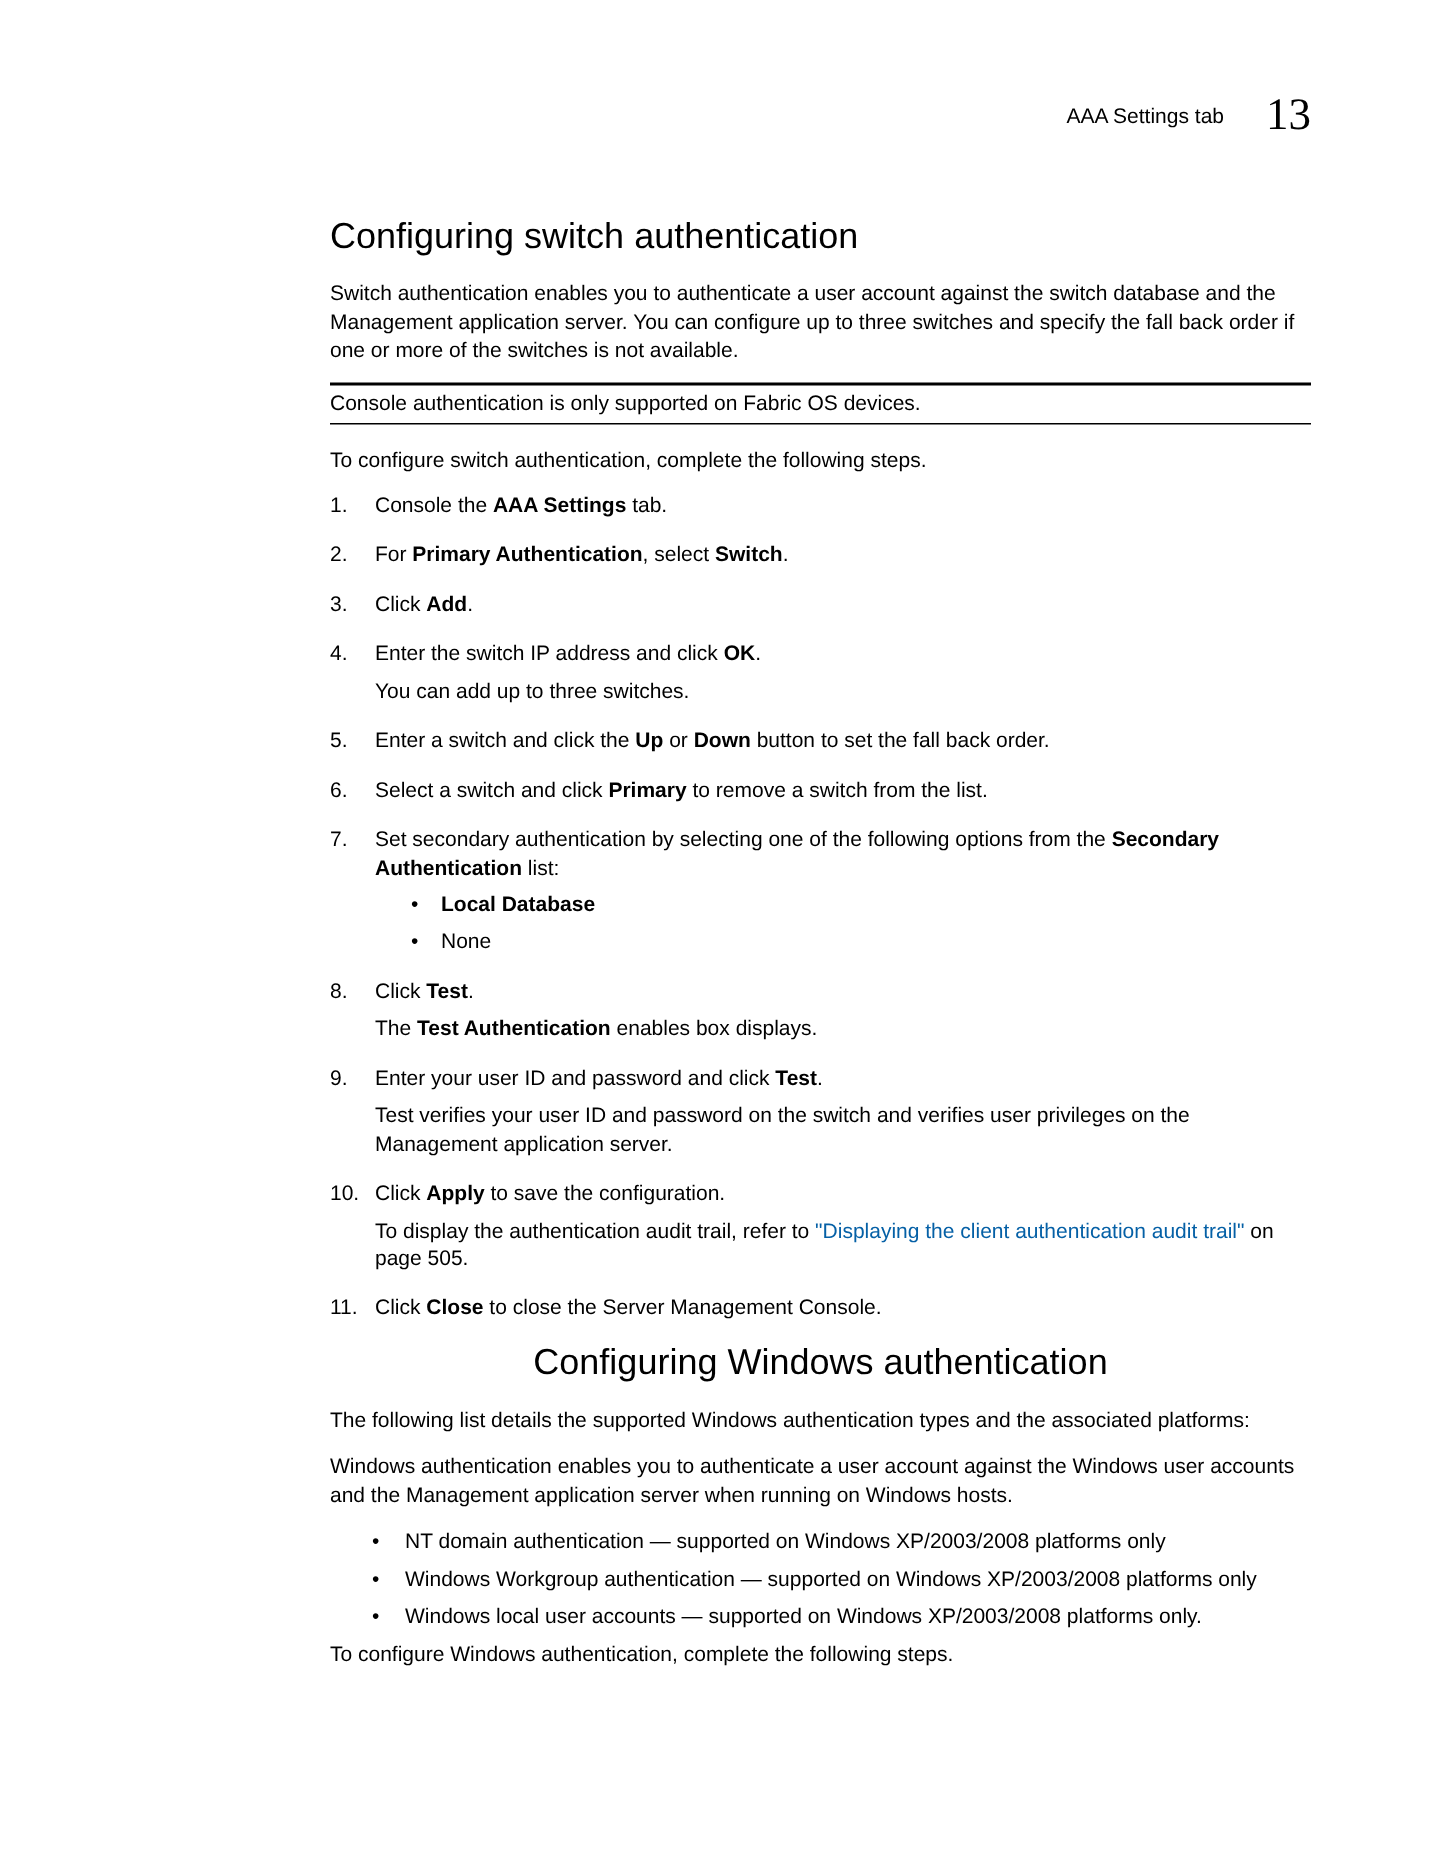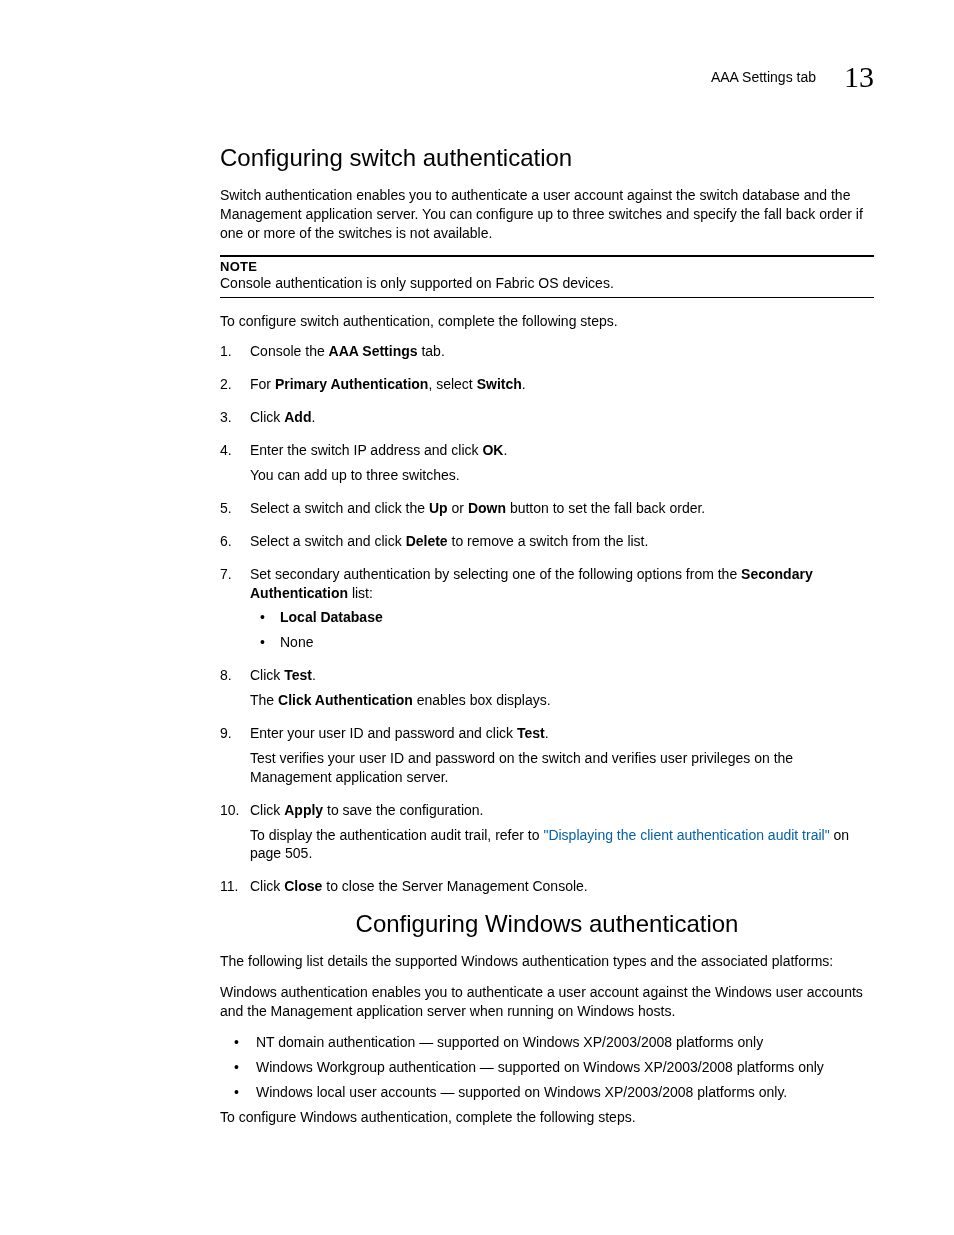--- a/index.html
+++ b/index.html
@@ -83,21 +83,21 @@
     position: absolute;
     left: 0;
     top: 0;
   }
   ol.steps > li .indent {
     margin-top: 6px;
   }
   ul.bullets {
     list-style: none;
     padding: 0;
-    margin: 6px 0 0 6px;
+    margin: 6px 0 0 20px;
   }
   ul.bullets > li {
     position: relative;
     padding-left: 24px;
     margin: 0 0 6px 0;
     font-size: 14px;
     line-height: 1.35;
   }
   ul.bullets > li::before {
     content: "•";
@@ -125,57 +125,56 @@
     <span class="rh-num">13</span>
   </div>
 
   <div class="content">
 
     <h2 class="section">Configuring switch authentication</h2>
 
     <p>Switch authentication enables you to authenticate a user account against the switch database and the Management application server. You can configure up to three switches and specify the fall back order if one or more of the switches is not available.</p>
 
     <div class="note-block">
-      <div class="note-label">NOTE</div>
       <div class="note-text">Console authentication is only supported on Fabric OS devices.</div>
     </div>
 
     <p>To configure switch authentication, complete the following steps.</p>
 
     <ol class="steps">
       <li>
         <span>Console the </span><span class="b">AAA Settings</span><span> tab.</span>
       </li>
       <li>
         <span>For </span><span class="b">Primary Authentication</span><span>, select </span><span class="b">Switch</span><span>.</span>
       </li>
       <li>
         <span>Click </span><span class="b">Add</span><span>.</span>
       </li>
       <li>
         <span>Enter the switch IP address and click </span><span class="b">OK</span><span>.</span>
         <div class="indent">You can add up to three switches.</div>
       </li>
       <li>
-        <span>Select a switch and click the </span><span class="b">Up</span><span> or </span><span class="b">Down</span><span> button to set the fall back order.</span>
-      </li>
-      <li>
-        <span>Select a switch and click </span><span class="b">Delete</span><span> to remove a switch from the list.</span>
+        <span>Enter a switch and click the </span><span class="b">Up</span><span> or </span><span class="b">Down</span><span> button to set the fall back order.</span>
+      </li>
+      <li>
+        <span>Select a switch and click </span><span class="b">Primary</span><span> to remove a switch from the list.</span>
       </li>
       <li>
         <span>Set secondary authentication by selecting one of the following options from the </span><span class="b">Secondary Authentication</span><span> list:</span>
         <ul class="bullets">
           <li><span class="b">Local Database</span></li>
           <li>None</li>
         </ul>
       </li>
       <li>
         <span>Click </span><span class="b">Test</span><span>.</span>
         <div class="indent">
-          <span>The </span><span class="b">Click Authentication</span><span> enables box displays.</span>
+          <span>The </span><span class="b">Test Authentication</span><span> enables box displays.</span>
         </div>
       </li>
       <li>
         <span>Enter your user ID and password and click </span><span class="b">Test</span><span>.</span>
         <div class="indent">Test verifies your user ID and password on the switch and verifies user privileges on the Management application server.</div>
       </li>
       <li>
         <span>Click </span><span class="b">Apply</span><span> to save the configuration.</span>
         <div class="indent">
           <span>To display the authentication audit trail, refer to </span><span class="link">"Displaying the client authentication audit trail"</span><span> on page 505.</span>

